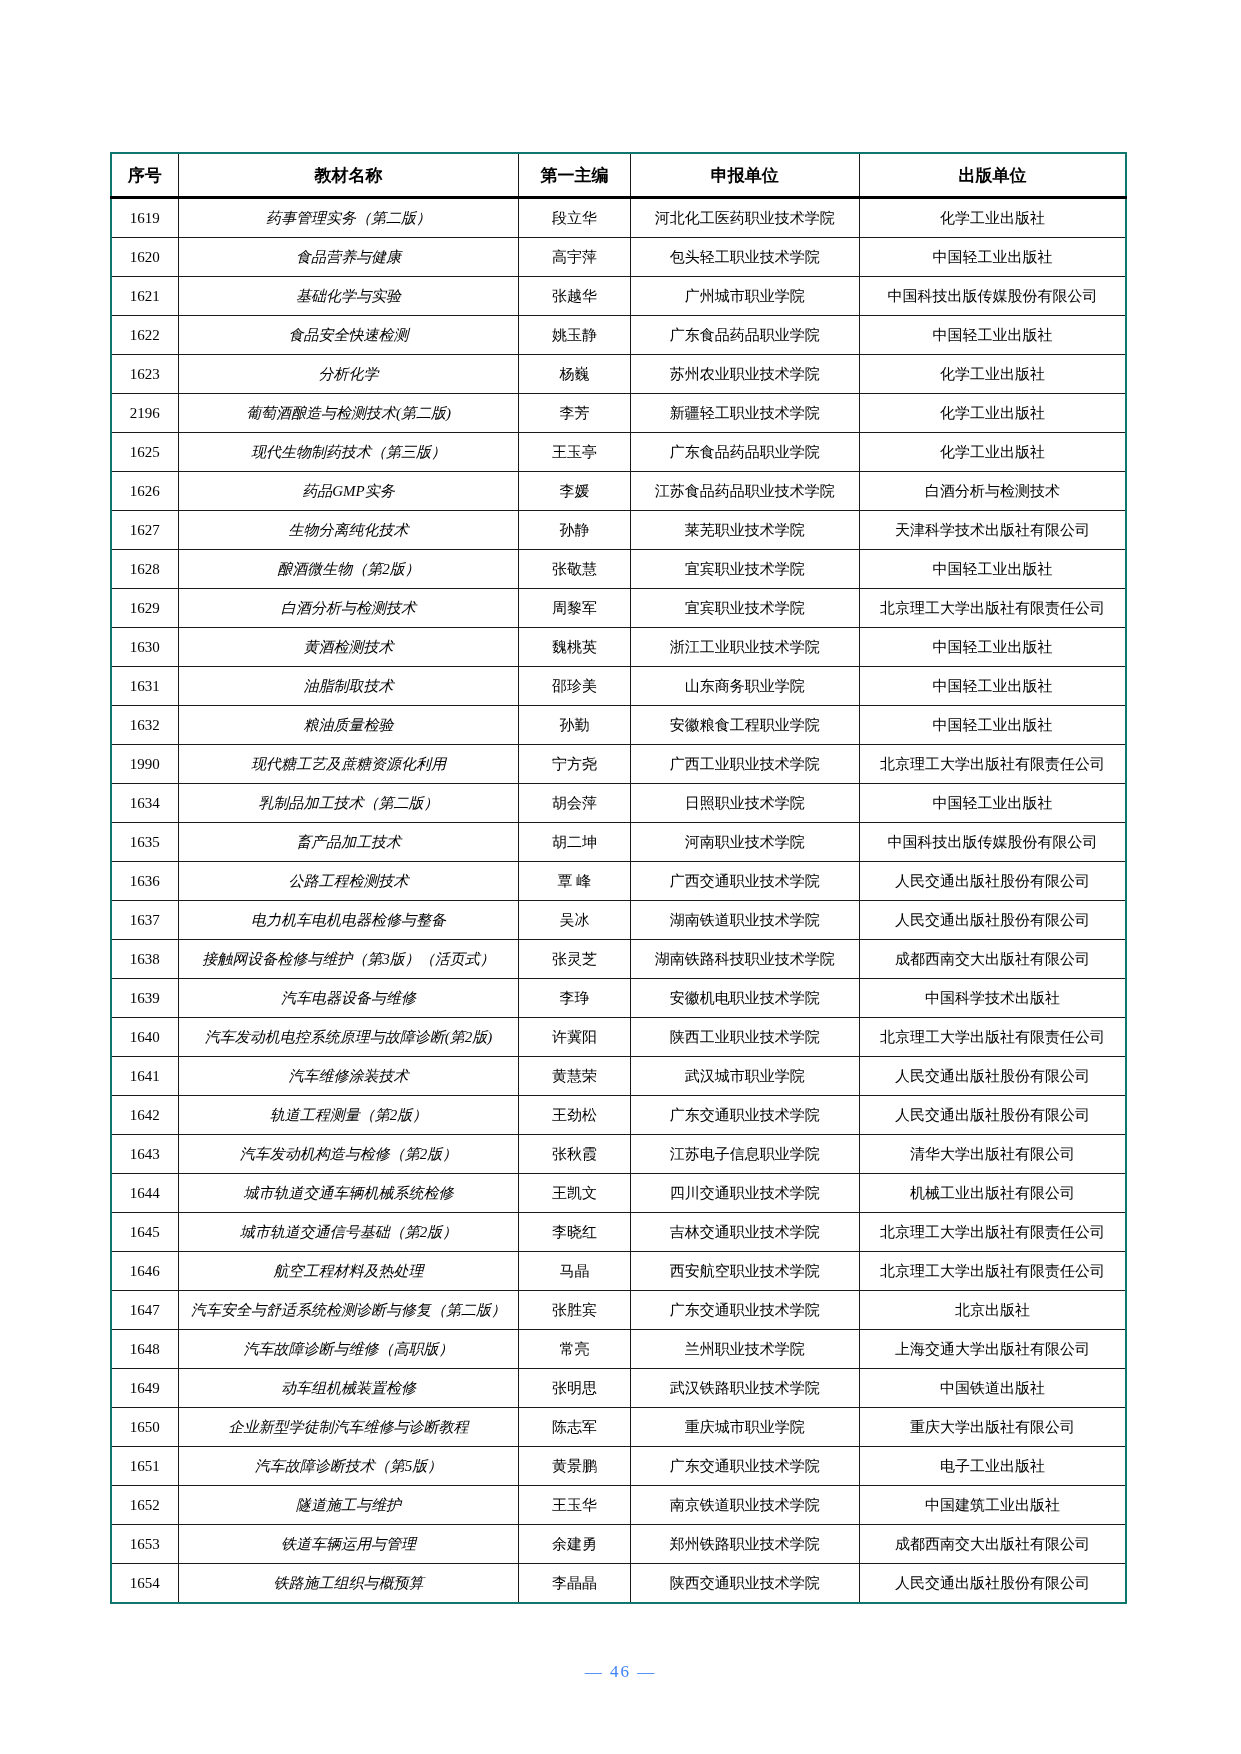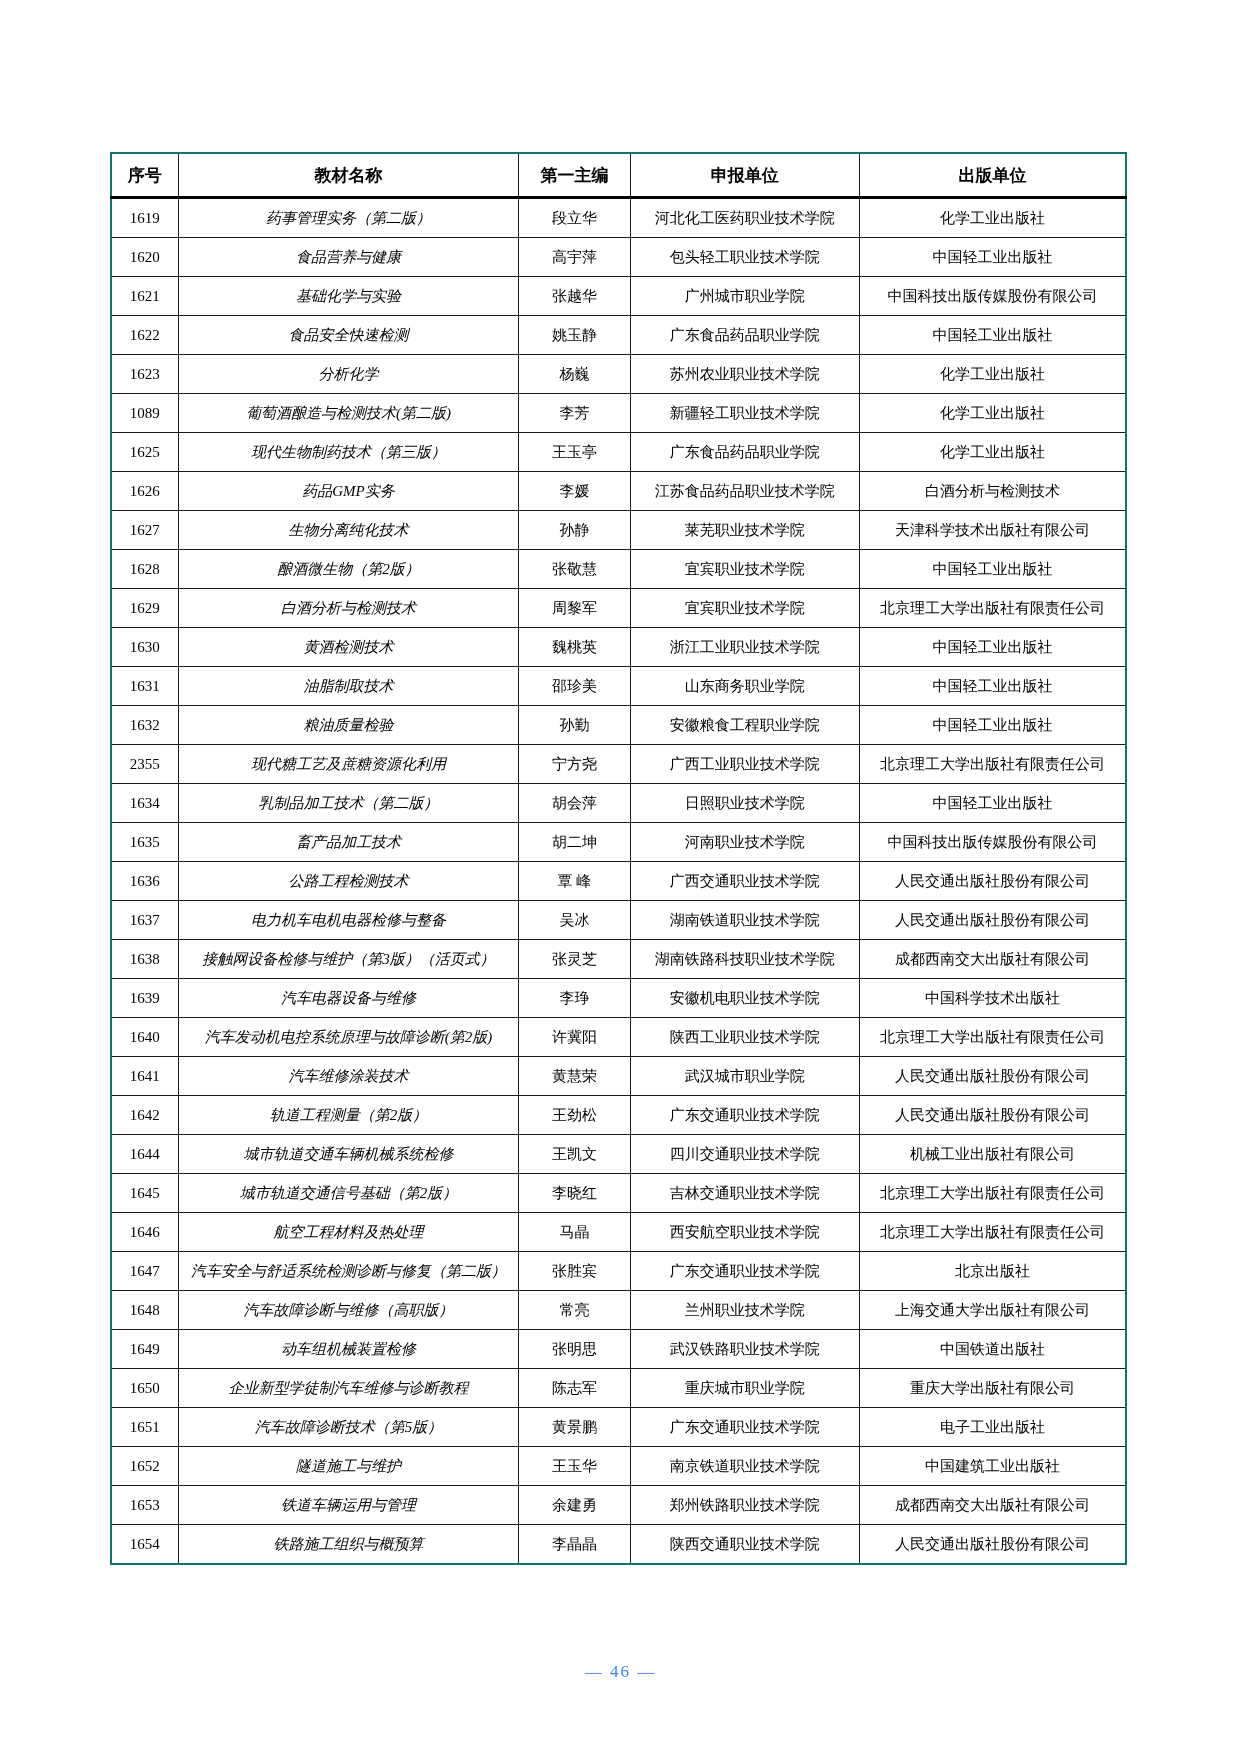--- a/index.html
+++ b/index.html
@@ -111,21 +111,21 @@
           <td class="col-publisher">中国轻工业出版社</td>
         </tr>
         <tr>
           <td class="col-index">1623</td>
           <td class="col-title">分析化学</td>
           <td class="col-editor">杨巍</td>
           <td class="col-applicant">苏州农业职业技术学院</td>
           <td class="col-publisher">化学工业出版社</td>
         </tr>
         <tr>
-          <td class="col-index">1089</td>
+          <td class="col-index">2196</td>
           <td class="col-title">葡萄酒酿造与检测技术(第二版)</td>
           <td class="col-editor">李芳</td>
           <td class="col-applicant">新疆轻工职业技术学院</td>
           <td class="col-publisher">化学工业出版社</td>
         </tr>
         <tr>
           <td class="col-index">1625</td>
           <td class="col-title">现代生物制药技术（第三版）</td>
           <td class="col-editor">王玉亭</td>
           <td class="col-applicant">广东食品药品职业学院</td>
@@ -174,21 +174,21 @@
           <td class="col-publisher">中国轻工业出版社</td>
         </tr>
         <tr>
           <td class="col-index">1632</td>
           <td class="col-title">粮油质量检验</td>
           <td class="col-editor">孙勤</td>
           <td class="col-applicant">安徽粮食工程职业学院</td>
           <td class="col-publisher">中国轻工业出版社</td>
         </tr>
         <tr>
-          <td class="col-index">2355</td>
+          <td class="col-index">1990</td>
           <td class="col-title">现代糖工艺及蔗糖资源化利用</td>
           <td class="col-editor">宁方尧</td>
           <td class="col-applicant">广西工业职业技术学院</td>
           <td class="col-publisher">北京理工大学出版社有限责任公司</td>
         </tr>
         <tr>
           <td class="col-index">1634</td>
           <td class="col-title">乳制品加工技术（第二版）</td>
           <td class="col-editor">胡会萍</td>
           <td class="col-applicant">日照职业技术学院</td>
@@ -244,20 +244,27 @@
           <td class="col-publisher">人民交通出版社股份有限公司</td>
         </tr>
         <tr>
           <td class="col-index">1642</td>
           <td class="col-title">轨道工程测量（第2版）</td>
           <td class="col-editor">王劲松</td>
           <td class="col-applicant">广东交通职业技术学院</td>
           <td class="col-publisher">人民交通出版社股份有限公司</td>
         </tr>
         <tr>
+          <td class="col-index">1643</td>
+          <td class="col-title">汽车发动机构造与检修（第2版）</td>
+          <td class="col-editor">张秋霞</td>
+          <td class="col-applicant">江苏电子信息职业学院</td>
+          <td class="col-publisher">清华大学出版社有限公司</td>
+        </tr>
+        <tr>
           <td class="col-index">1644</td>
           <td class="col-title">城市轨道交通车辆机械系统检修</td>
           <td class="col-editor">王凯文</td>
           <td class="col-applicant">四川交通职业技术学院</td>
           <td class="col-publisher">机械工业出版社有限公司</td>
         </tr>
         <tr>
           <td class="col-index">1645</td>
           <td class="col-title">城市轨道交通信号基础（第2版）</td>
           <td class="col-editor">李晓红</td>

